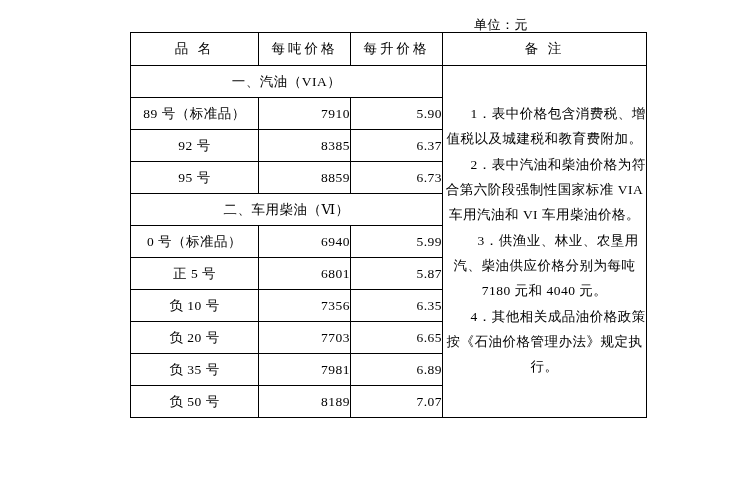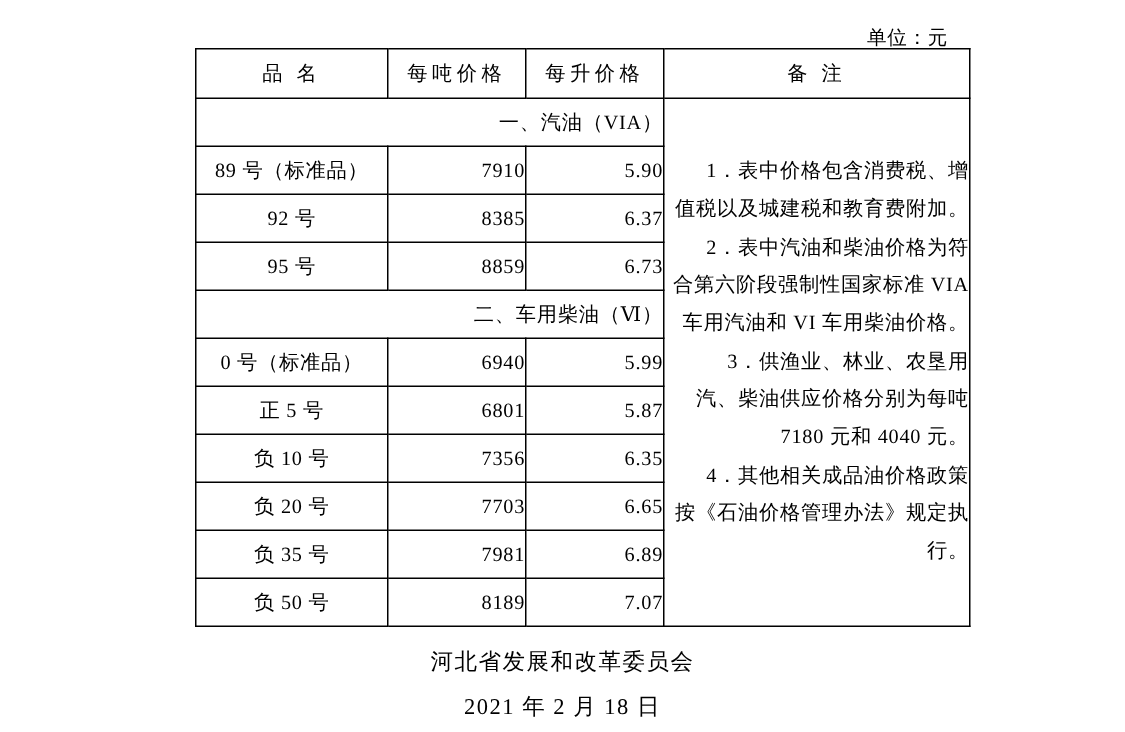--- a/index.html
+++ b/index.html
@@ -10,21 +10,21 @@
     width: 750px;
     height: 488px;
     background: #ffffff;
     font-family: "Liberation Serif", "DejaVu Serif", serif;
     color: #000000;
     position: relative;
     overflow: hidden;
   }
   .page {
     position: relative;
-    width: 750px;
+    width: 646px;
     height: 488px;
     box-sizing: border-box;
   }
   .unit-line {
     position: absolute;
     top: 16px;
     right: 118px;
     font-size: 13px;
     letter-spacing: 0.5px;
   }
@@ -65,21 +65,21 @@
     text-align: center;
     padding-left: 10px;
     letter-spacing: 0.5px;
   }
   .c-num {
     text-align: right;
     letter-spacing: 0.5px;
   }
   .section-row td {
     height: 31px;
-    text-align: right;
+    text-align: center;
     padding-left: 10px;
     letter-spacing: 0.5px;
   }
   .note-cell {
     vertical-align: top;
     padding: 8px 12px 8px 12px;
     line-height: 1.85;
     font-size: 13px;
     text-align: justify;
   }
@@ -178,16 +178,14 @@
         </tr>
         <tr>
           <td class="row-cell c-name">负 50 号</td>
           <td class="row-cell c-num">8189</td>
           <td class="row-cell c-num">7.07</td>
         </tr>
       </tbody>
     </table>
   </div>
 
-  <div class="footer org">河北省发展和改革委员会</div>
-  <div class="footer date">2021 年 2 月 18 日</div>
 
 </div>
 
 </body></html>

